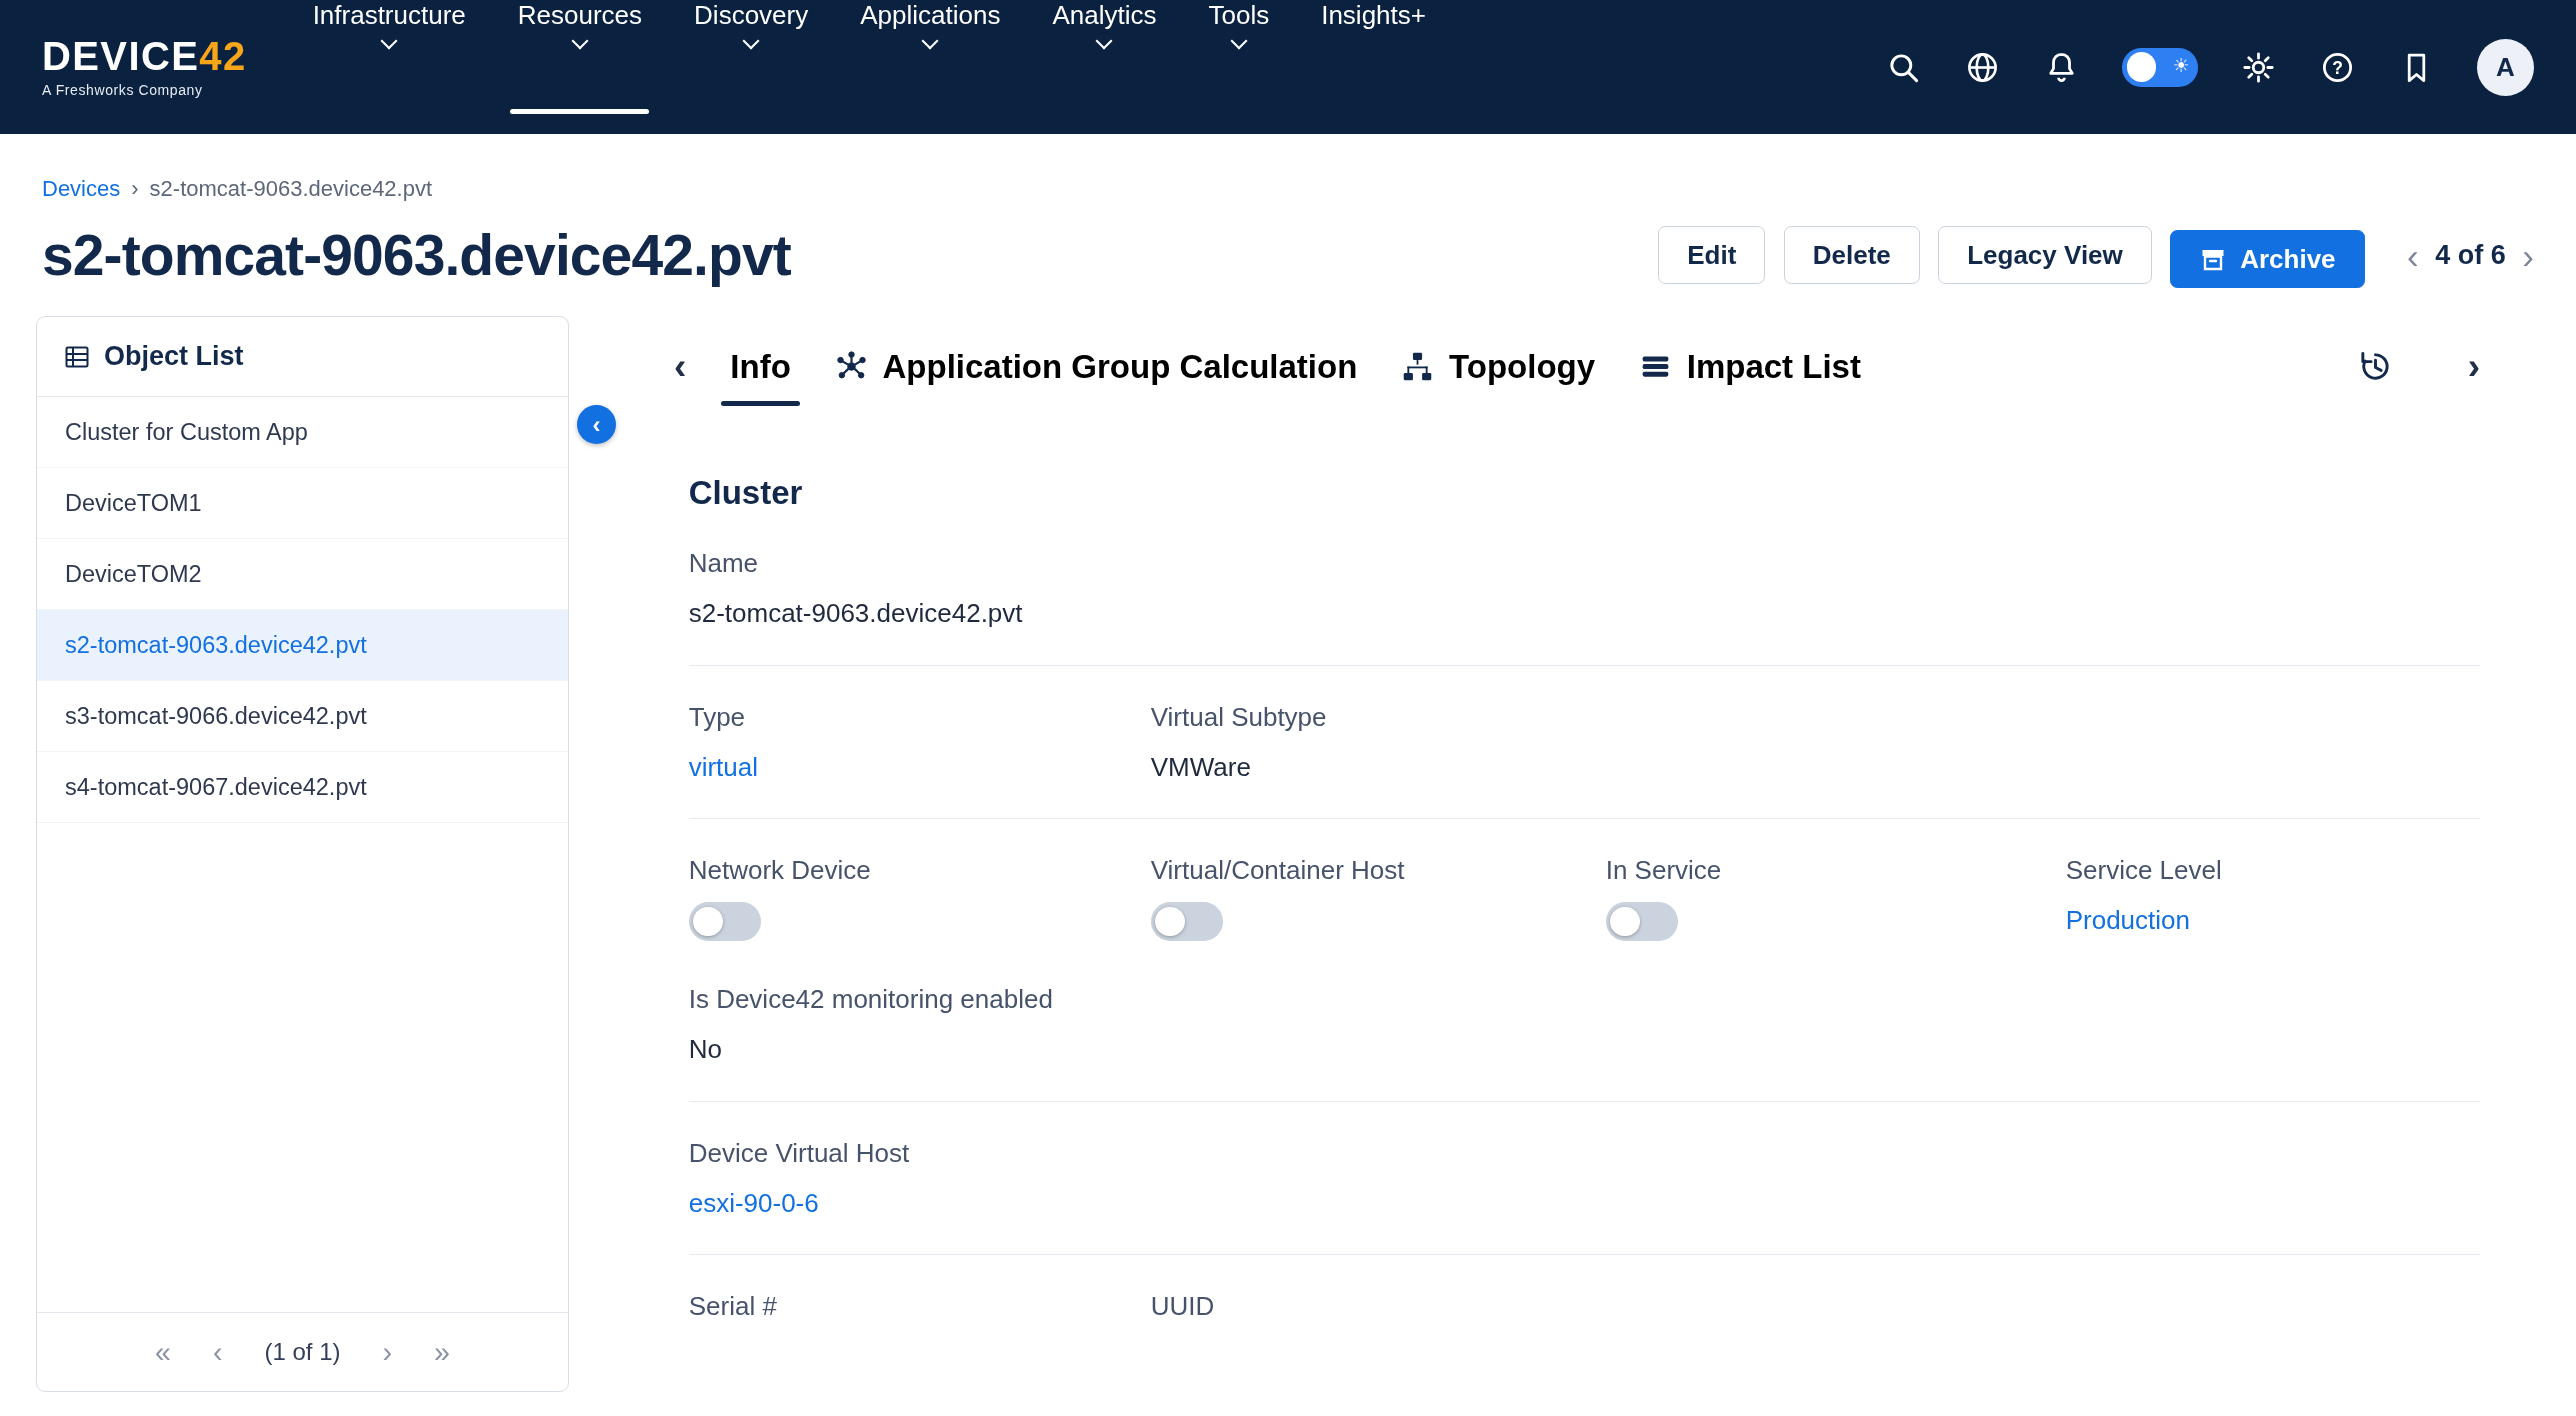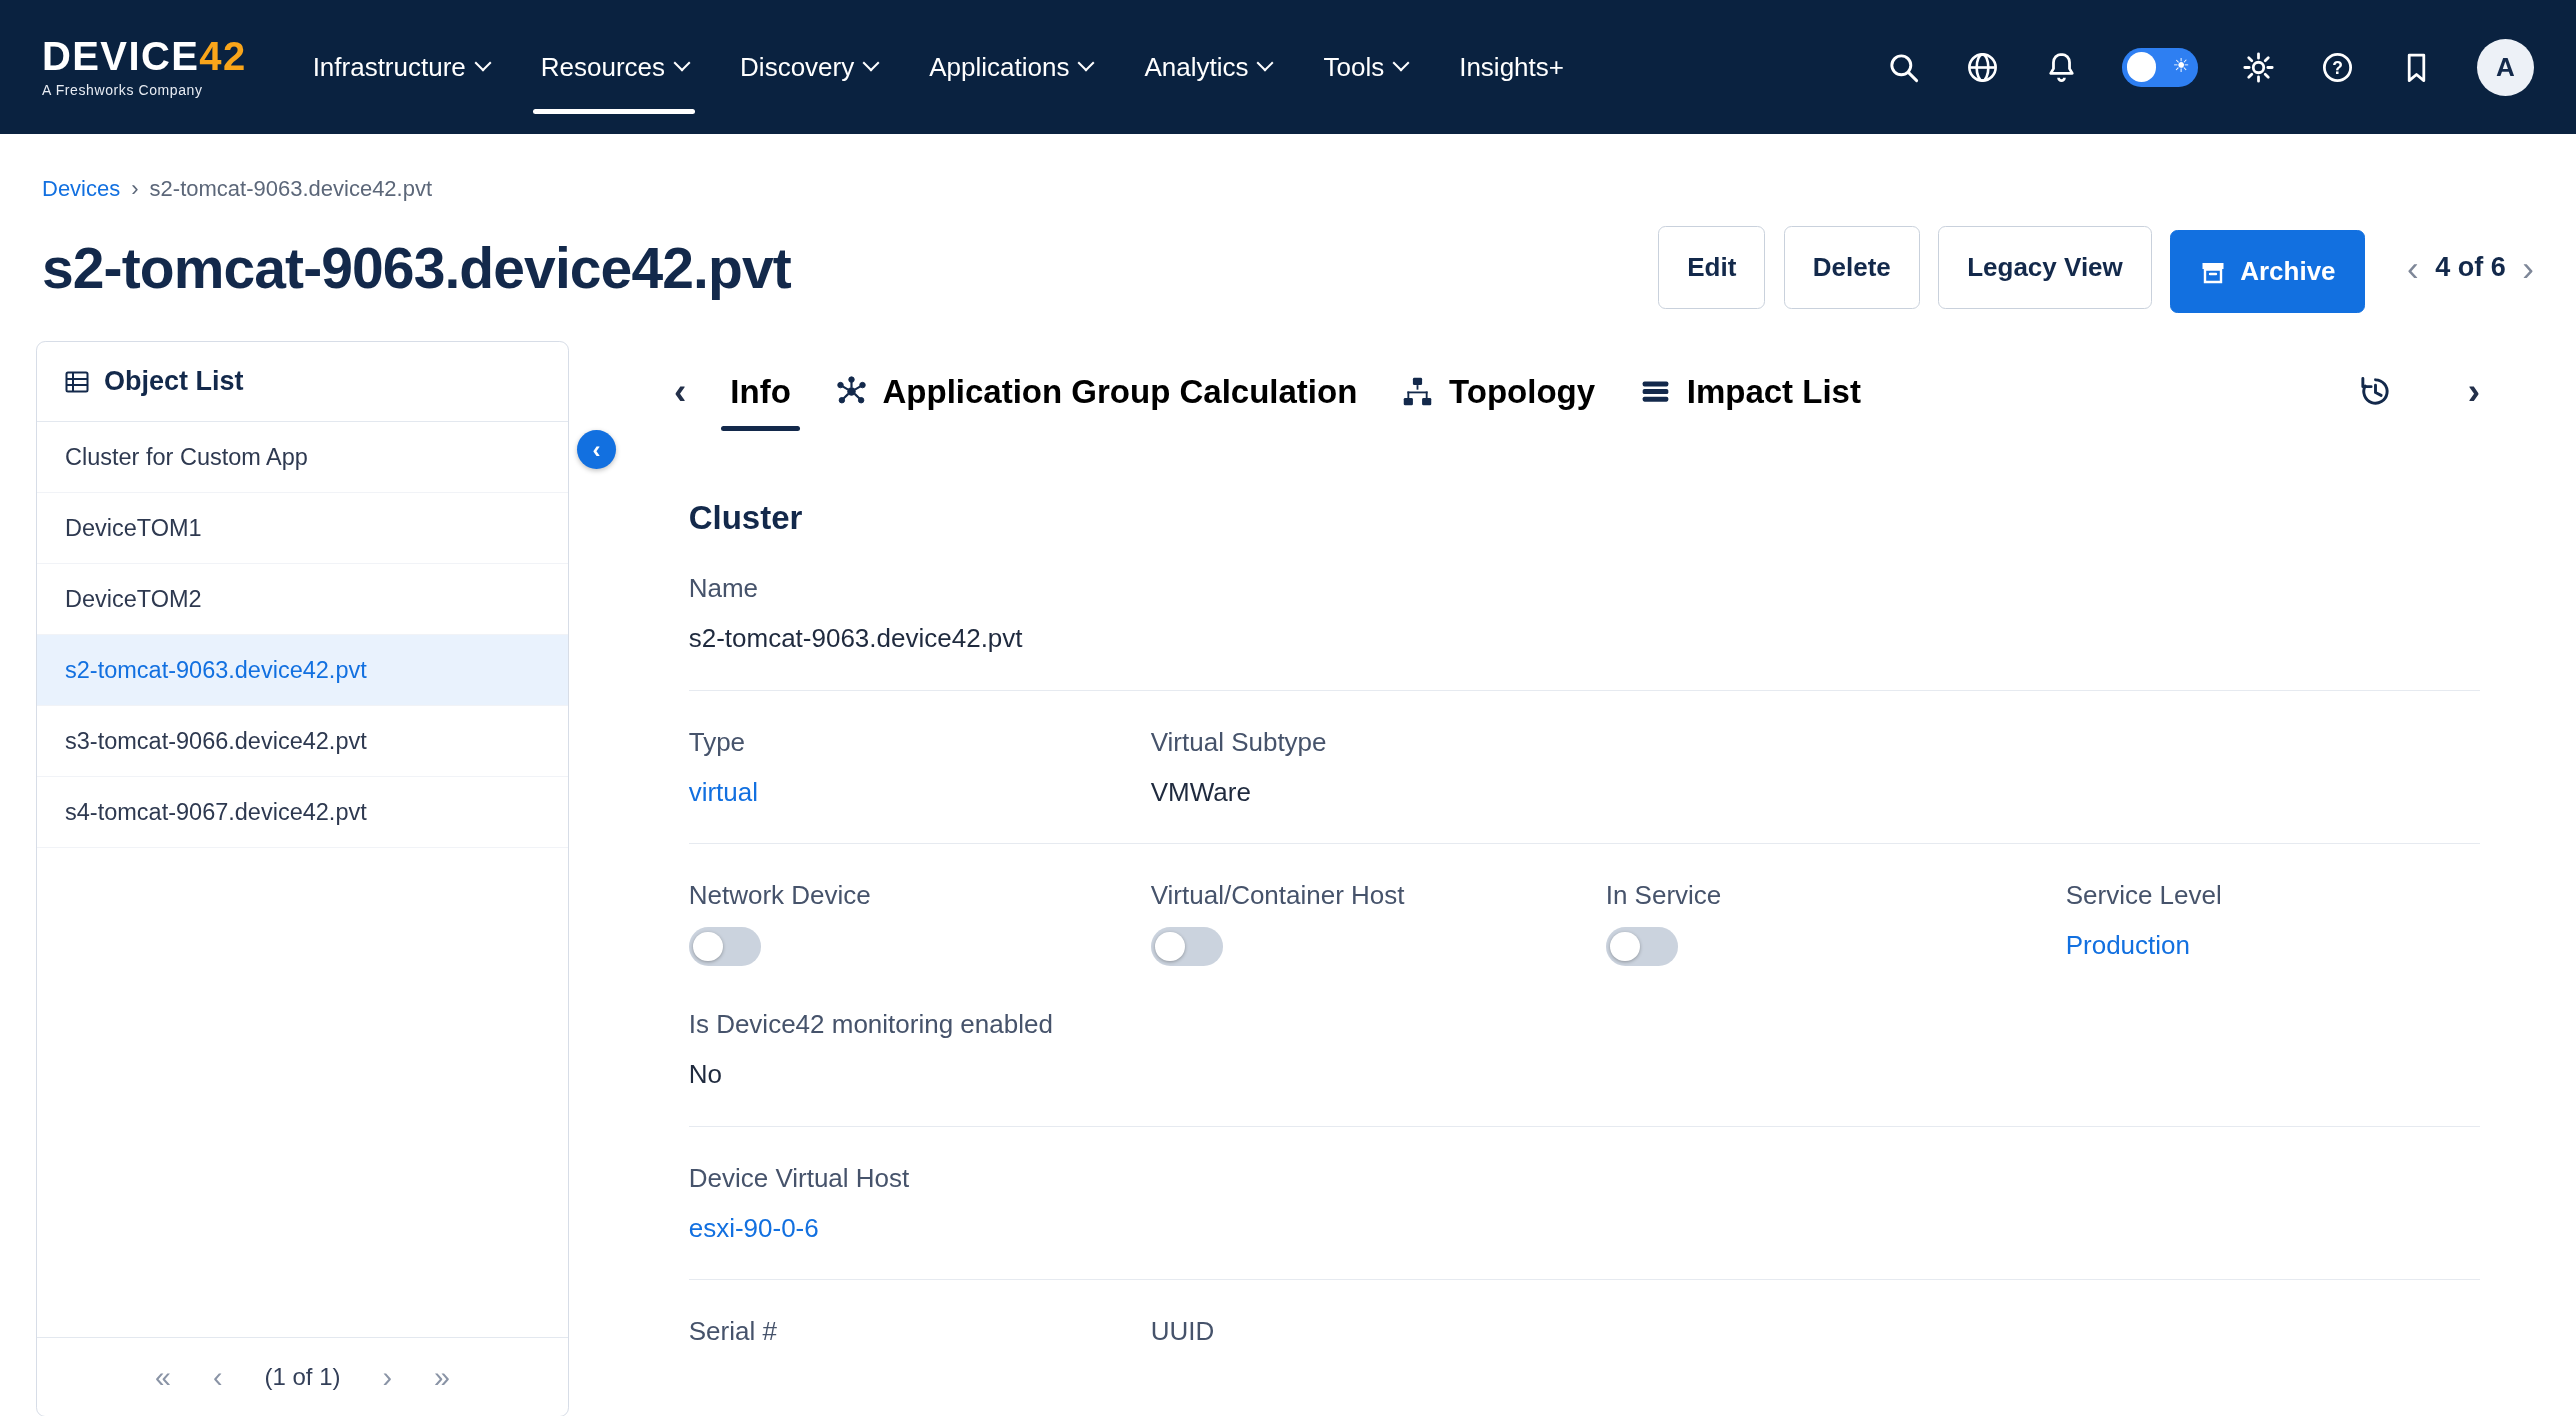--- a/index.html
+++ b/index.html
@@ -7,42 +7,42 @@
               font-family:"Liberation Sans","DejaVu Sans",sans-serif; }
 
   
   .navbar { height:134px; background:#0A2240; display:flex; align-items:center; padding:0 42px; }
   .logo { margin-right:66px; cursor:pointer; }
   .logo-line { font-size:40px; font-weight:700; color:#fff; letter-spacing:1.4px; line-height:1; }
   .logo-line .accent { color:#F9A51A; }
   .logo-tagline { font-size:14px; color:#E8ECF3; letter-spacing:0.6px; margin-top:5.5px; }
   .nav-items { display:flex; align-items:center; gap:52px; height:100%; }
   .nav-item { position:relative; height:100%; display:flex; align-items:center; gap:11px;
-              color:#fff; font-size:26px; cursor:pointer; }
+              color:#fff; font-size:26px; cursor:pointer;flex-direction:column; }
   .chev-down { width:12px; height:12px; border-right:2.8px solid #fff; border-bottom:2.8px solid #fff;
                transform:rotate(45deg); margin-top:-7.4px; }
   .nav-item.active::after { content:''; position:absolute; left:-7.4px; right:-7.4px; bottom:20px;
                height:4.6px; background:#fff; border-radius:2.8px; }
   .nav-right { margin-left:auto; display:flex; align-items:center; gap:42px; }
   .nav-icon { width:37px; height:37px; display:flex; align-items:center; justify-content:center; cursor:pointer; }
   .nav-icon svg { width:35px; height:35px; }
   .theme-toggle { width:76px; height:39px; border-radius:19.3px; background:#2E7FF2; position:relative; cursor:pointer; }
   .theme-toggle .knob { position:absolute; left:4.6px; top:4.6px; width:29.5px; height:29.5px; border-radius:50%; background:#fff; }
   .theme-toggle .sun { position:absolute; right:8.3px; top:6.4px; font-size:19.3px; color:#fff;
                font-family:"DejaVu Sans",sans-serif; }
   .avatar { width:57px; height:57px; border-radius:50%; background:#EDF1F7; color:#13294B;
             font-size:26px; font-weight:700; display:flex; align-items:center; justify-content:center; cursor:pointer; }
 
   
   .breadcrumb { padding:42px 42px 0; font-size:22px; color:#5C6779; display:flex; gap:11px; }
   .breadcrumb .root { color:#1270E0; cursor:pointer; }
   .title-row { display:flex; align-items:center; padding:20px 42px 0; }
   h1.page-title { font-size:57px; font-weight:700; color:#13294B; letter-spacing:-0.9px; }
   .title-actions { margin-left:auto; display:flex; align-items:center; gap:18.4px; }
-  .btn { height:83px; padding:0 28px; font-size:26px; font-weight:700; color:#13294B;
+  .btn { height:58px; padding:0 28px; font-size:26px; font-weight:700; color:#13294B;
          background:#fff; border:1.8px solid #C9D1DC; border-radius:7.4px; cursor:pointer;
          display:flex; align-items:center; gap:13px; font-family:inherit; }
   .btn.primary { background:#1270E0; border-color:#1270E0; color:#fff;margin-top:8px; }
   .pager { display:flex; align-items:center; gap:16.6px; margin-left:24px; }
   .pager .pchev { font-size:35px; color:#7E8798; cursor:pointer; line-height:1; }
   .pager .ptext { font-size:27px; font-weight:700; color:#13294B; }
 
   
   .content { display:flex; padding:0 96px 0 36px; margin-top:28px; }
 

